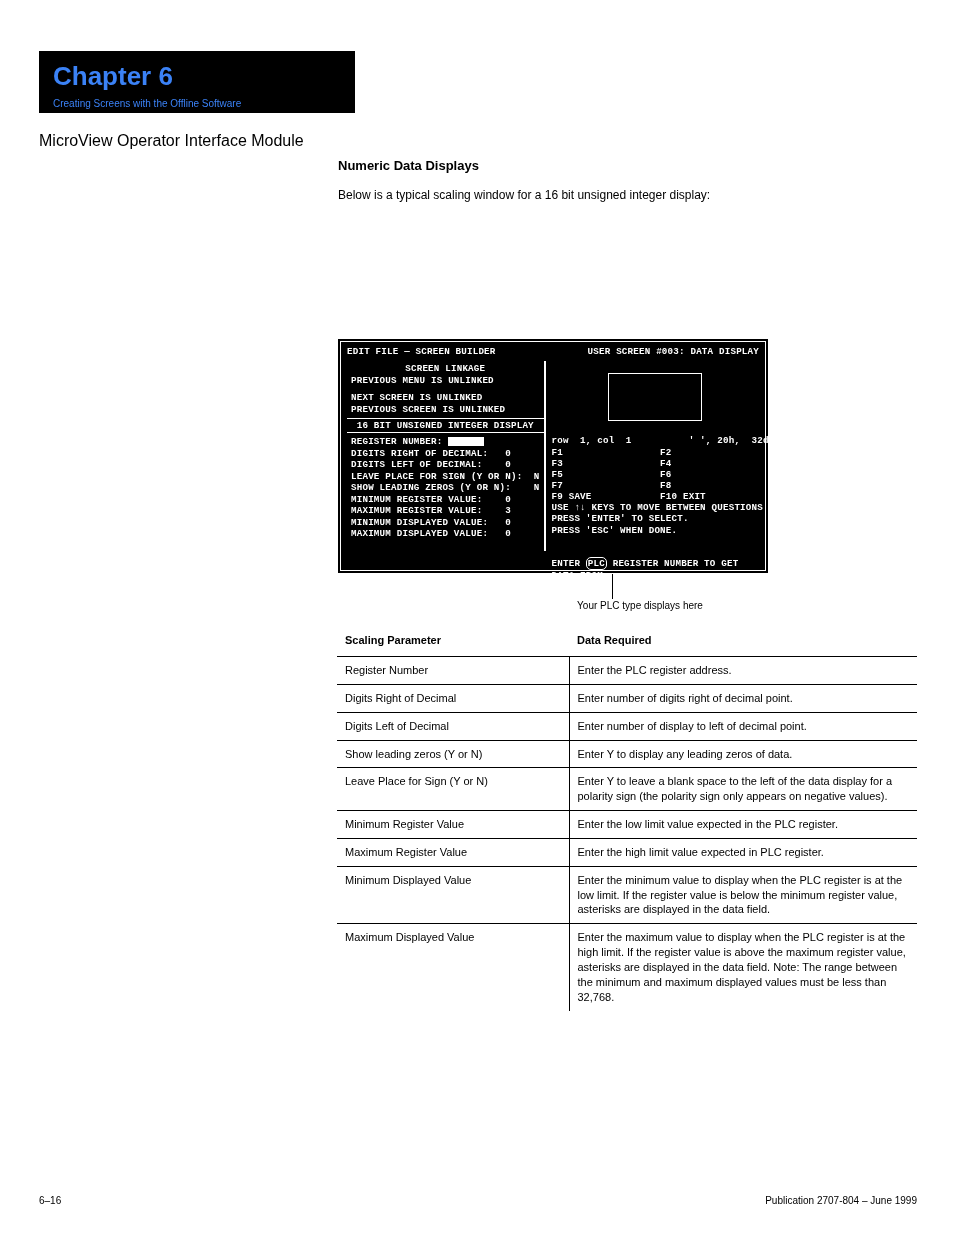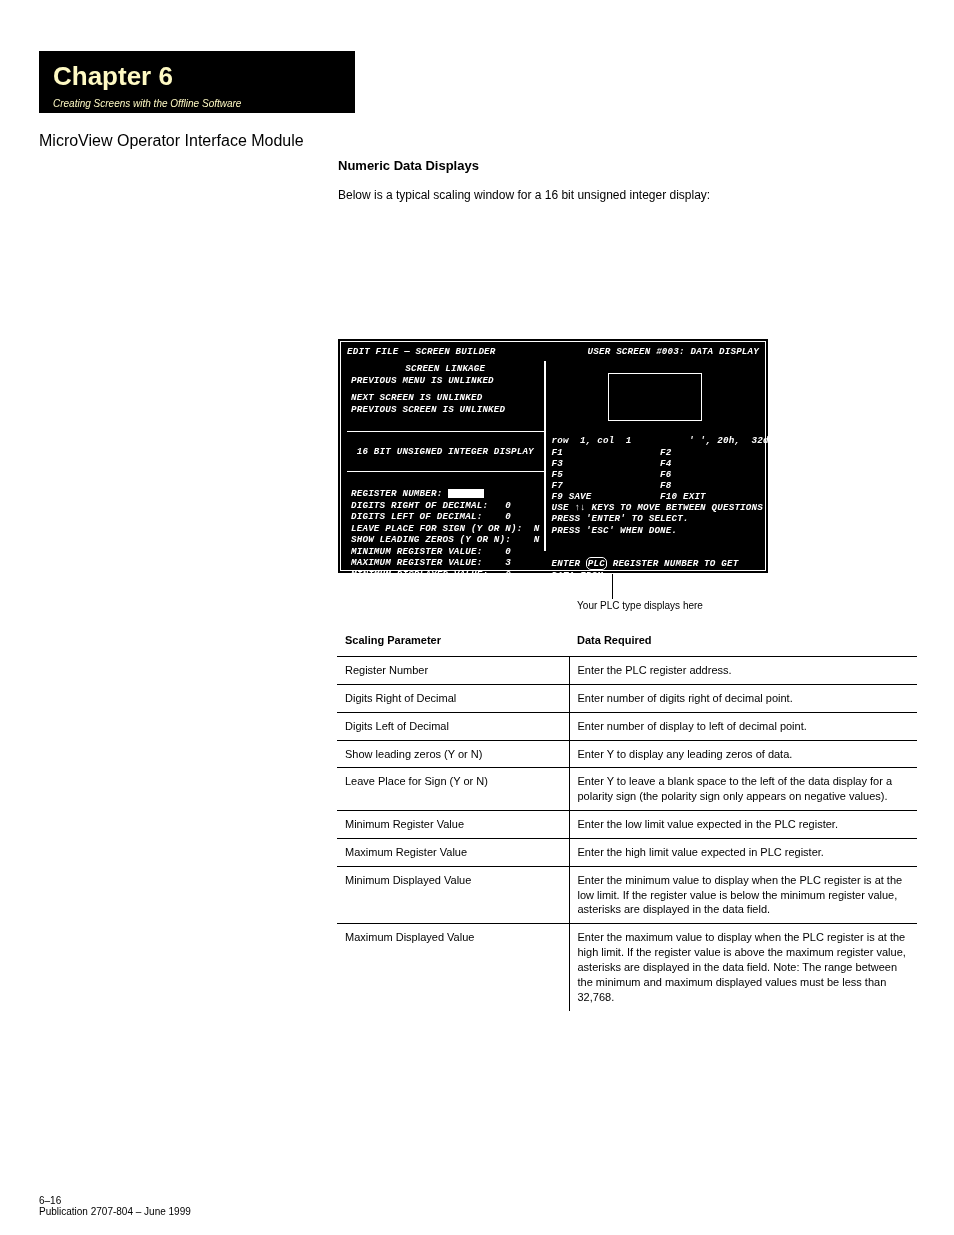--- a/index.html
+++ b/index.html
@@ -5,40 +5,40 @@
     * { margin: 0; padding: 0; box-sizing: border-box; }
     body {
       width: 954px;
       height: 1235px;
       background: #fff;
       font-family: Arial, Helvetica, sans-serif;
       font-size: 12px;
       color: #000;
       position: relative;
     }
-    .page-header-block { position:absolute; top:51px; left:39px; width:316px; height:62px; background:#000; color:#fef9c3; padding:10px 14px; }
+    .page-header-block { position:absolute; top:51px; left:39px; width:316px; height:62px; background:#000; color:#3b82f6; padding:10px 14px; }
     .page-header-block .chapter { font-size:26px; font-weight:bold; }
-    .page-header-block .sub { font-size:10px; margin-top:6px; font-style:italic; }
+    .page-header-block .sub { font-size:10px; margin-top:6px; }
     .manual-title { position:absolute; top:132px; left:39px; font-size:16px; }
     .intro-block { position:absolute; top:158px; left:338px; width:578px; }
     .intro-block h3 { font-size:13px; font-weight:bold; margin-bottom:14px; }
     .intro-block p { font-size:12px; line-height:1.45; margin-bottom:10px; }
 
     .dos-screen {
       position:absolute; top:338px; left:337px; width:432px; height:236px;
       background:#000; color:#fff; font-family:'Courier New',monospace;
       font-size:9.2px; font-weight:bold; letter-spacing:0.2px;
       border:4px double #fff;
     }
-    .dos-inner { padding:4px 6px 2px 6px; height:100%; position:relative;font-style:italic; }
+    .dos-inner { padding:4px 6px 2px 6px; height:100%; position:relative; }
     .dos-title { display:flex; justify-content:space-between; }
     .dos-panels { display:flex; height:190px; margin-top:4px; }
     .dos-left { width:202px; border:2px solid #fff; border-bottom:none; border-top:none; border-left:none; padding:2px 4px; }
     .dos-right { flex:1; padding:2px 6px; position:relative; }
-    .dos-sec-head { background:#000; color:#fff; text-align:center; border-top:1px solid #fff; border-bottom:1px solid #fff; margin:16px -4px; padding:14px 0; }
+    .dos-sec-head { background:#000; color:#fff; text-align:center; border-top:1px solid #fff; border-bottom:1px solid #fff; margin:3px -4px; padding:1px 0; }
     .dos-line { white-space:pre; line-height:1.25; }
     .dos-cursor { background:#fff; display:inline-block; width:36px; height:9px; vertical-align:middle; }
     .dos-preview-box { position:absolute; top:12px; left:62px; width:94px; height:48px; border:1px solid #fff; }
     .dos-right-rows { margin-top:72px; }
     .fkey-row { display:flex; }
     .fkey-row span { flex:1; white-space:pre; }
     .dos-enter { margin-top:22px; }
     .plc-circle { border:1px solid #fff; border-radius:5px; padding:0 1px; }
 
     .callout-line { position:absolute; top:574px; left:612px; width:1px; height:25px; background:#000; }
@@ -46,21 +46,21 @@
 
     .param-table {
       position:absolute; top:628px; left:337px; width:580px;
       border-collapse:collapse; font-size:11px;
     }
     .param-table th { text-align:left; font-weight:bold; padding:6px 8px 10px 8px; border-bottom:1px solid #000; vertical-align:bottom; }
     .param-table td { padding:6px 8px; border-bottom:1px solid #000; vertical-align:top; line-height:1.35; }
     .param-table td:first-child { width:232px; border-right:1px solid #000; }
     .param-table tr.noborder td { border-bottom:none; }
 
-    .footer { position:absolute; top:1195px; left:39px; width:814px; display:flex; justify-content:space-between; font-size:10px;flex-direction:column; }
+    .footer { position:absolute; top:1195px; left:39px; width:878px; display:flex; justify-content:space-between; font-size:10px; }
   </style>
 </head>
 <body>
 
 <div class="page-header-block">
   <div class="chapter">Chapter 6</div>
   <div class="sub">Creating Screens with the Offline Software</div>
 </div>
 <div class="manual-title">MicroView Operator Interface Module</div>
 

